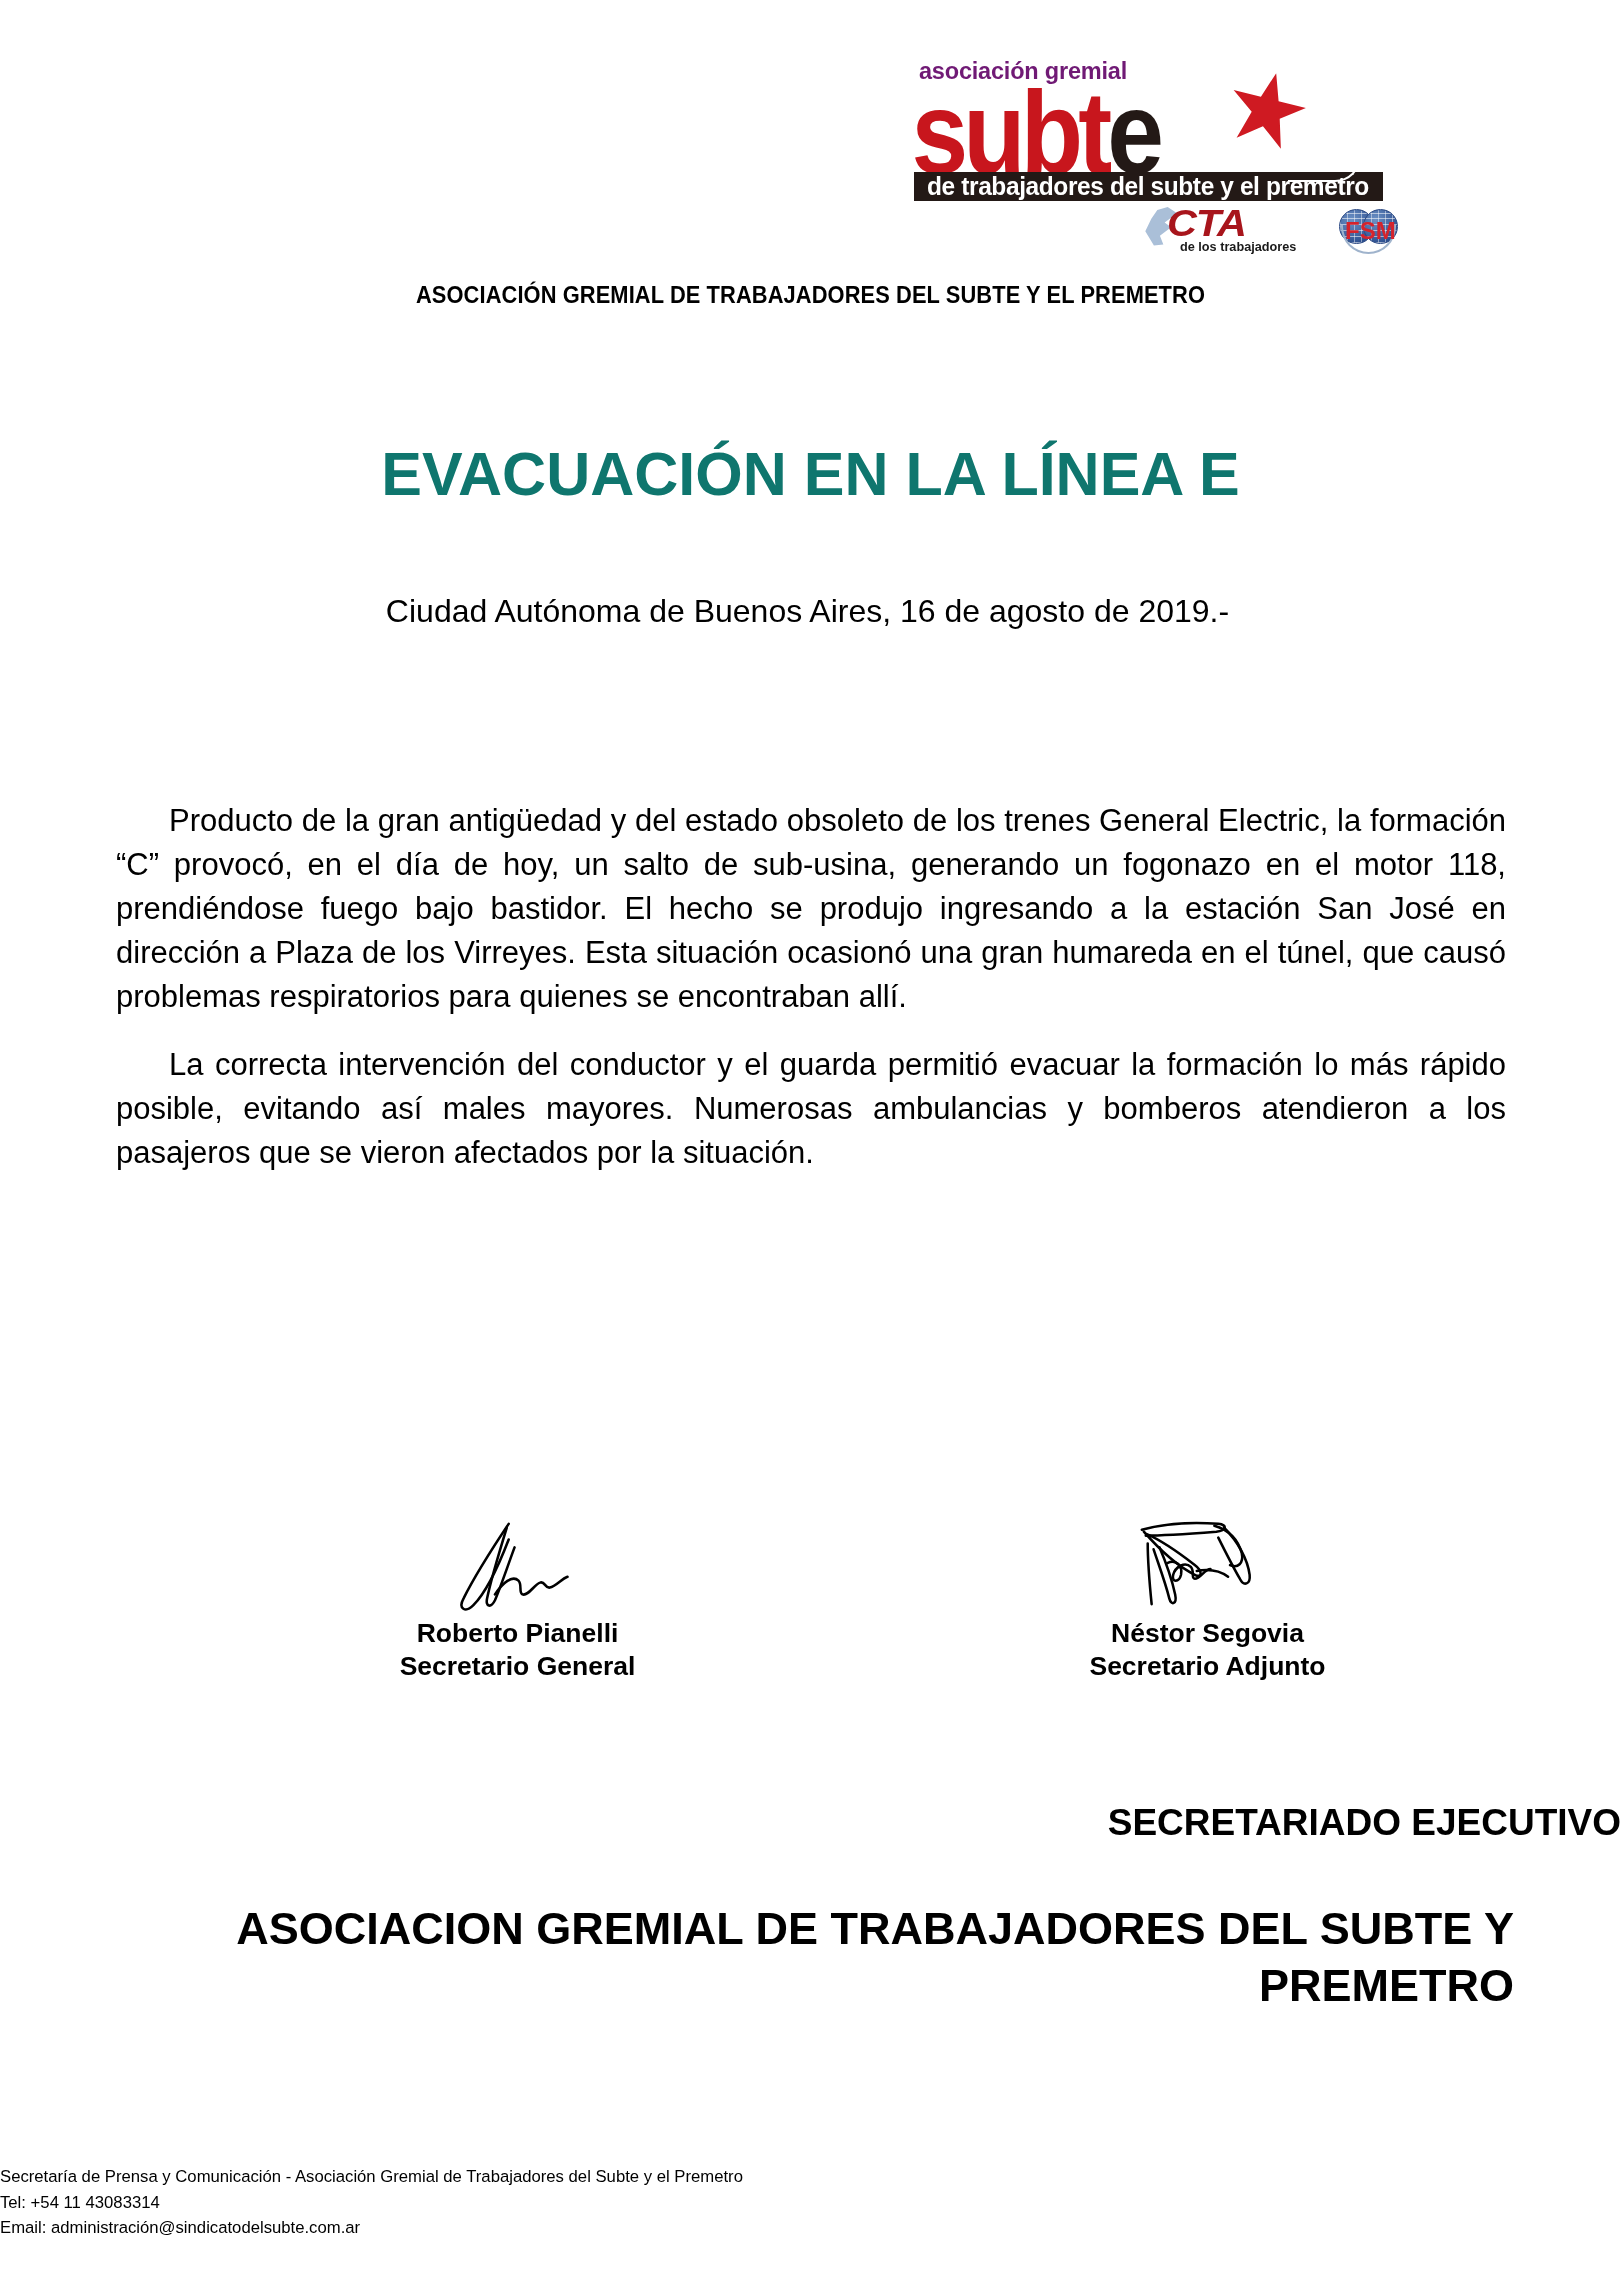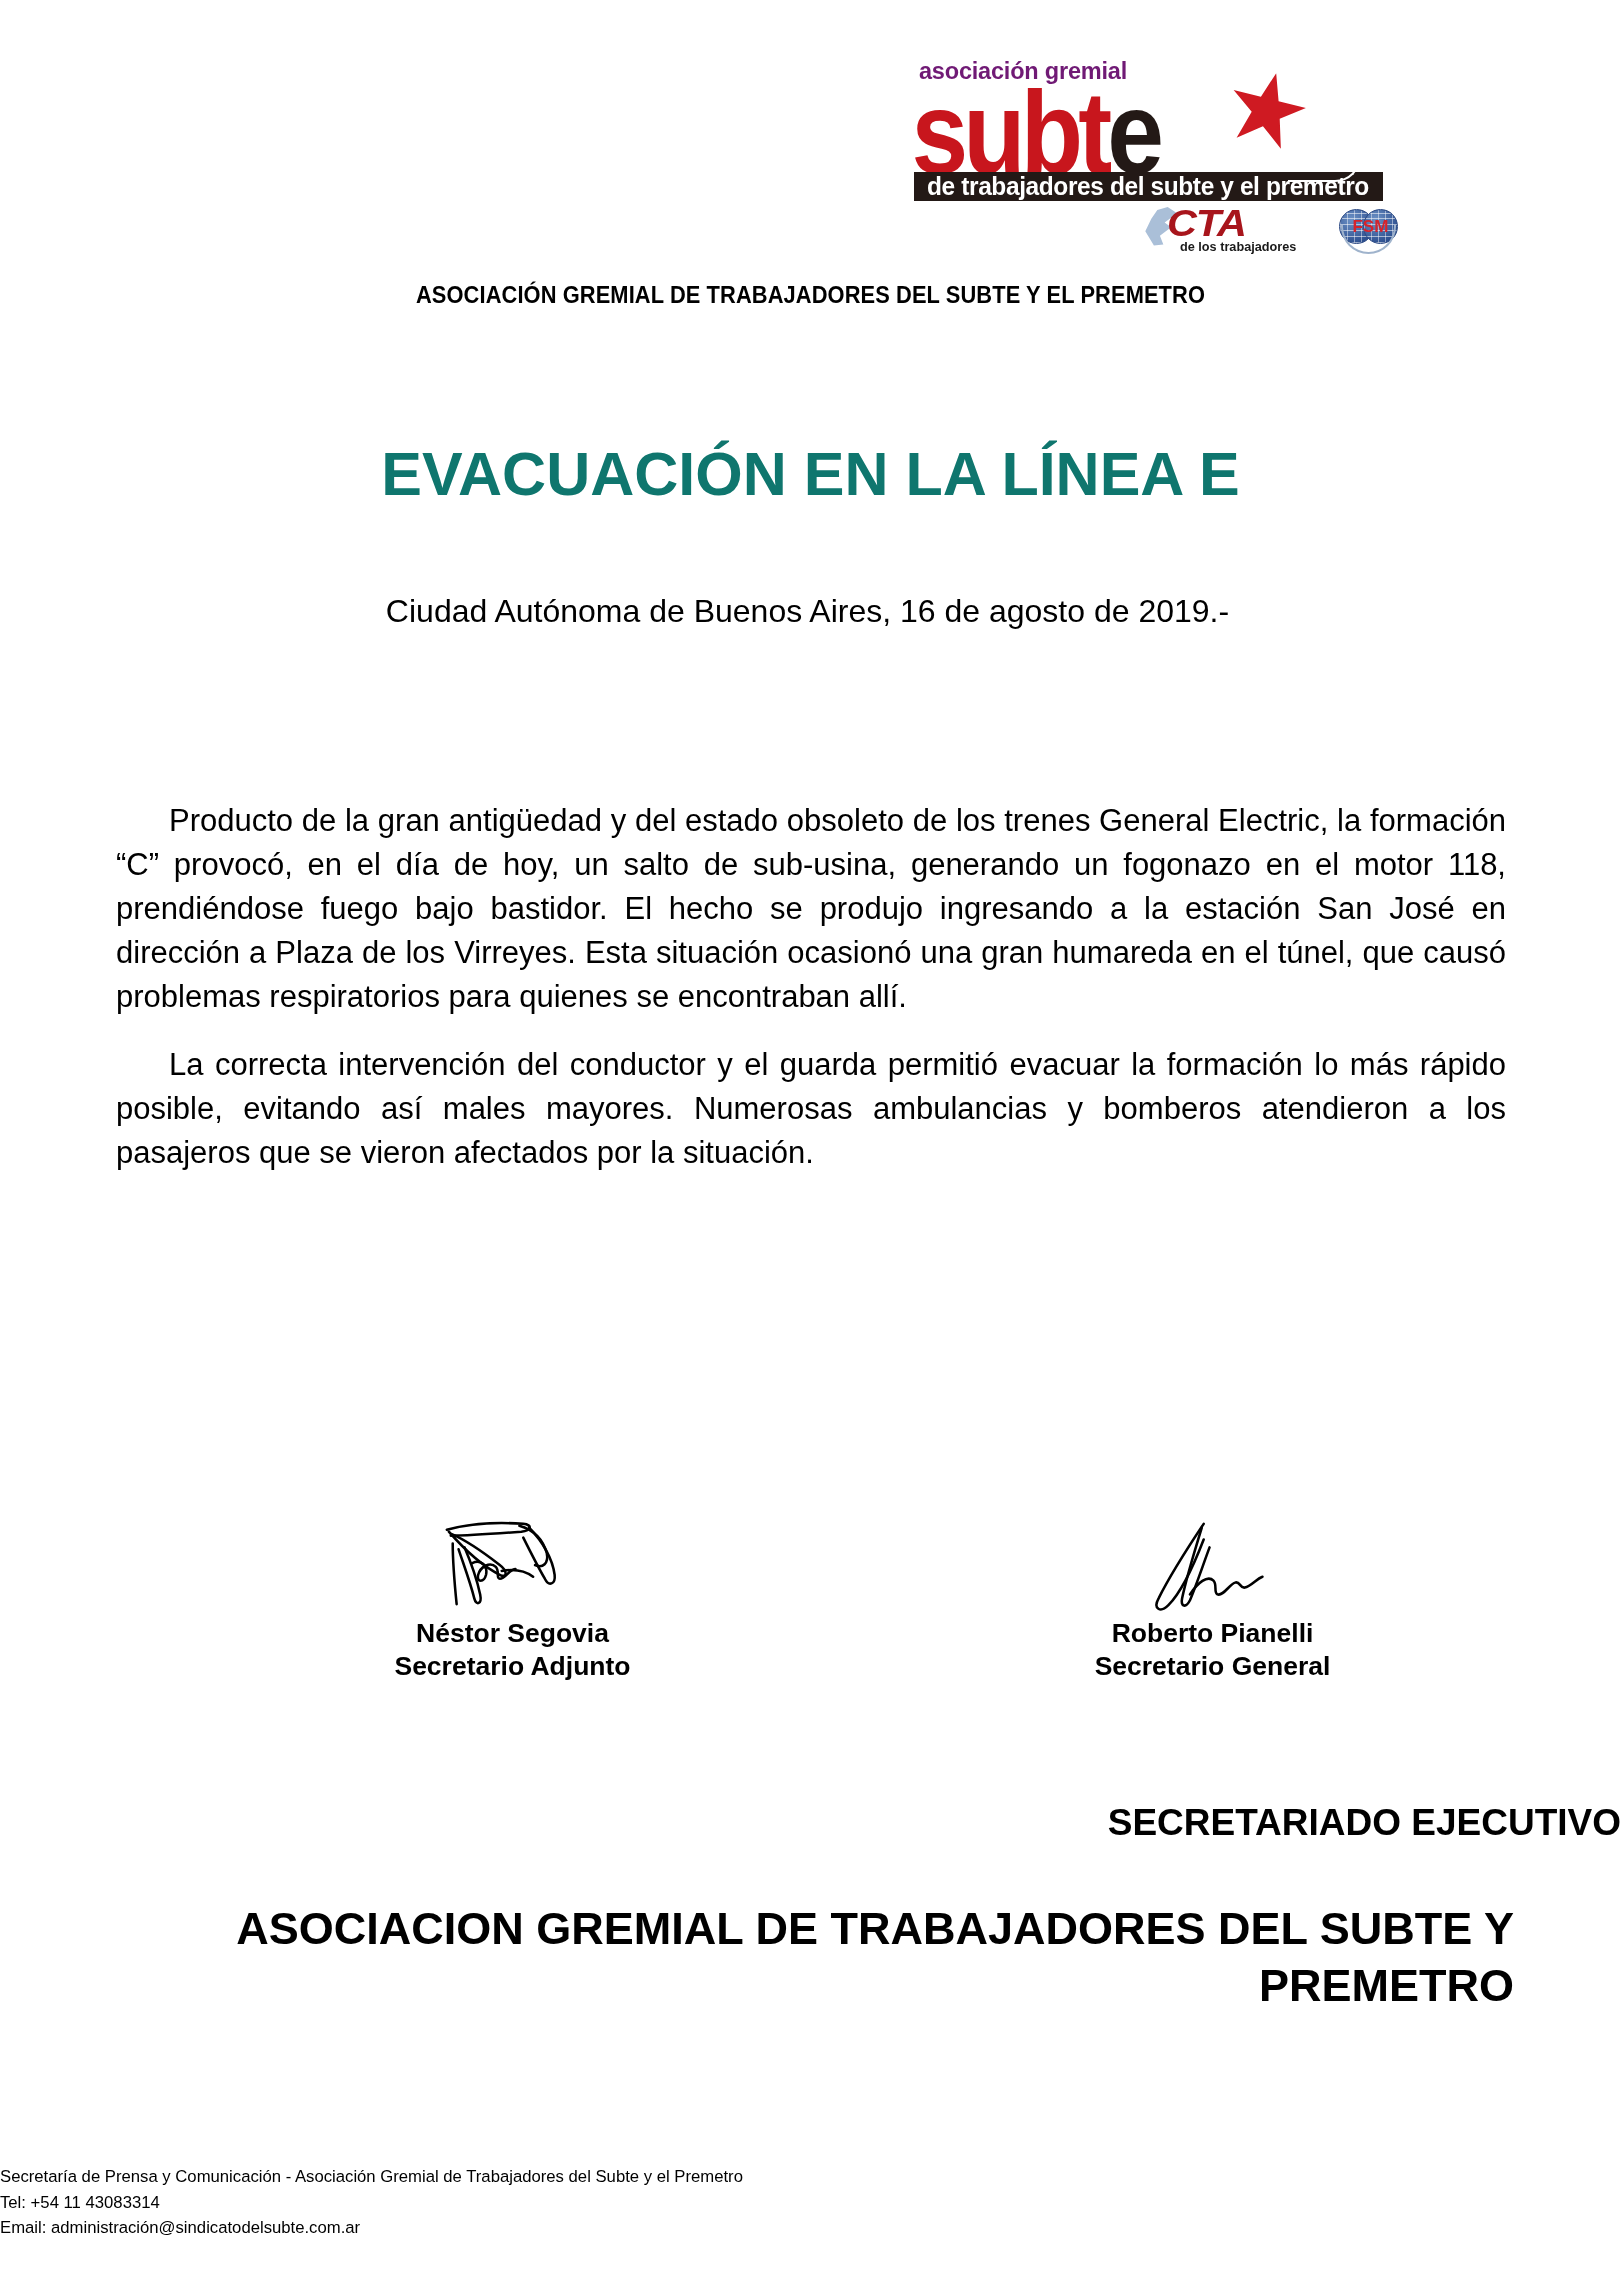--- a/index.html
+++ b/index.html
@@ -197,21 +197,21 @@
     border-radius: 0 0 29px 29px;
   }
   .fsm-text {
     position: absolute;
     top: 9.8px;
     left: 5.9px;
     width: 51px;
     text-align: center;
     font-family: "Liberation Sans", sans-serif;
     font-weight: bold;
-    font-size: 17px;
+    font-size: 24px;
     color: #d5232c;
     letter-spacing: 0px;
   }
 
   
   .header-subtitle {
     position: absolute;
     top: 282px;
     left: 0;
     width: 1621px;
@@ -385,55 +385,55 @@
   <h1 class="doc-title">EVACUACIÓN EN LA LÍNEA E</h1>
 
   <div class="dateline">Ciudad Autónoma de Buenos Aires, 16 de agosto de 2019.-</div>
 
   <div class="body-text">
     <p>Producto de la gran antigüedad y del estado obsoleto de los trenes General Electric, la formación “C” provocó, en el día de hoy, un salto de sub-usina, generando un fogonazo en el motor 118, prendiéndose fuego bajo bastidor. El hecho se produjo ingresando a la estación San José en dirección a Plaza de los Virreyes. Esta situación ocasionó una gran humareda en el túnel, que causó problemas respiratorios para quienes se encontraban allí.</p>
     <p>La correcta intervención del conductor y el guarda permitió evacuar la formación lo más rápido posible, evitando así males mayores. Numerosas ambulancias y bomberos atendieron a los pasajeros que se vieron afectados por la situación.</p>
   </div>
 
   <div class="signatures">
+
+    <div class="sig-col left">
+      <div class="sig-img">
+        <svg width="147" height="103" viewBox="0 0 150 105" aria-hidden="true">
+          <g fill="none" stroke="#000" stroke-width="2.6" stroke-linecap="round" stroke-linejoin="round">
+            <path d="M66 10 C 50 34, 32 62, 20 86 C 14 97, 22 101, 30 93 C 44 79, 56 52, 66 26"></path>
+            <path d="M64 14 C 56 40, 48 66, 44 86 C 42 95, 48 96, 52 88 C 58 74, 66 50, 72 34"></path>
+            <path d="M52 82 C 60 70, 70 62, 76 68 C 80 72, 76 80, 80 82 C 86 84, 92 72, 98 70
+                     C 103 68, 103 76, 108 75 C 114 74, 120 66, 126 64"></path>
+          </g>
+        </svg>
+      </div>
+      <div class="sig-name">Roberto Pianelli</div>
+      <div class="sig-role">Secretario General</div>
+    </div>
 
     <div class="sig-col right">
       <div class="sig-img">
         <svg width="147" height="103" viewBox="0 0 150 105" aria-hidden="true">
           <g fill="none" stroke="#000" stroke-width="2.6" stroke-linecap="round" stroke-linejoin="round">
             <path d="M8 16 C 30 10, 58 8, 86 10 C 96 11, 94 17, 84 18 C 58 20, 30 22, 12 22"></path>
             <path d="M10 18 C 24 34, 42 52, 62 62 C 70 66, 70 58, 62 52 C 44 38, 26 26, 12 20"></path>
             <path d="M14 30 C 14 50, 16 72, 18 92"></path>
             <path d="M20 36 C 26 54, 32 70, 36 86 C 38 94, 44 92, 42 82 C 38 64, 32 48, 26 34"></path>
             <path d="M34 50 C 42 46, 50 52, 48 62 C 46 70, 38 70, 40 62 C 42 54, 52 48, 58 54
                      C 62 58, 58 66, 62 66 C 68 66, 72 56, 78 56"></path>
             <path d="M82 12 C 96 16, 106 26, 110 40 C 112 50, 106 56, 98 52"></path>
             <path d="M92 14 C 106 28, 116 46, 118 62 C 119 72, 112 74, 108 66 C 100 52, 92 36, 86 24"></path>
             <path d="M64 58 C 76 56, 88 58, 96 64"></path>
           </g>
         </svg>
       </div>
       <div class="sig-name">Néstor Segovia</div>
       <div class="sig-role">Secretario Adjunto</div>
     </div>
-
-    <div class="sig-col left">
-      <div class="sig-img">
-        <svg width="147" height="103" viewBox="0 0 150 105" aria-hidden="true">
-          <g fill="none" stroke="#000" stroke-width="2.6" stroke-linecap="round" stroke-linejoin="round">
-            <path d="M66 10 C 50 34, 32 62, 20 86 C 14 97, 22 101, 30 93 C 44 79, 56 52, 66 26"></path>
-            <path d="M64 14 C 56 40, 48 66, 44 86 C 42 95, 48 96, 52 88 C 58 74, 66 50, 72 34"></path>
-            <path d="M52 82 C 60 70, 70 62, 76 68 C 80 72, 76 80, 80 82 C 86 84, 92 72, 98 70
-                     C 103 68, 103 76, 108 75 C 114 74, 120 66, 126 64"></path>
-          </g>
-        </svg>
-      </div>
-      <div class="sig-name">Roberto Pianelli</div>
-      <div class="sig-role">Secretario General</div>
-    </div>
   </div>
 
   <div class="closing-1">SECRETARIADO EJECUTIVO</div>
 
   <div class="closing-2">ASOCIACION GREMIAL DE TRABAJADORES DEL SUBTE Y PREMETRO</div>
 
   <div class="footer">
     <div>Secretaría de Prensa y Comunicación - Asociación Gremial de Trabajadores del Subte y el Premetro</div>
     <div>Tel: +54 11 43083314</div>
     <div>Email: administración@sindicatodelsubte.com.ar</div>

